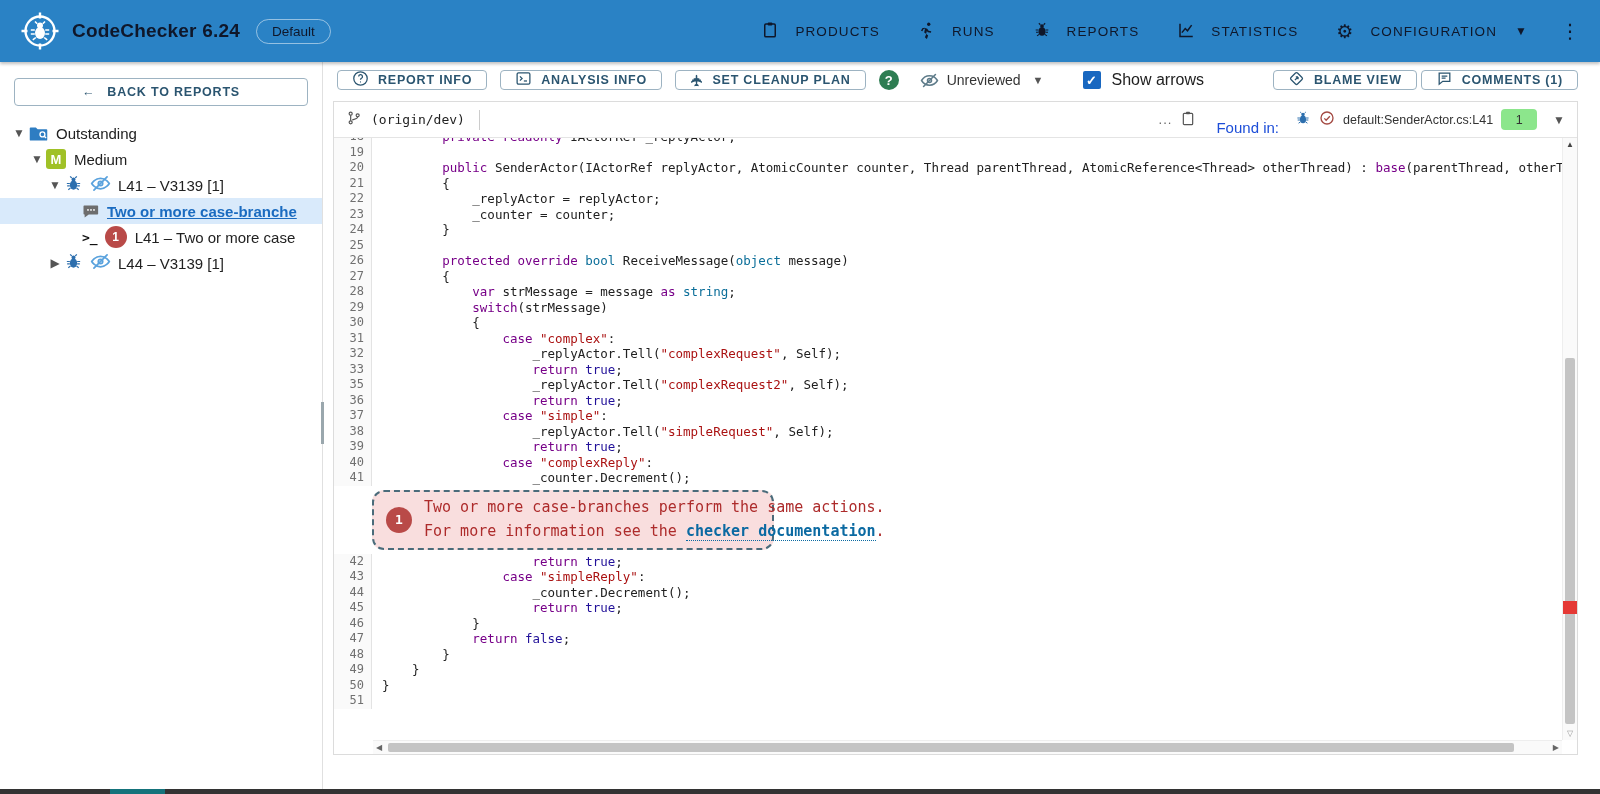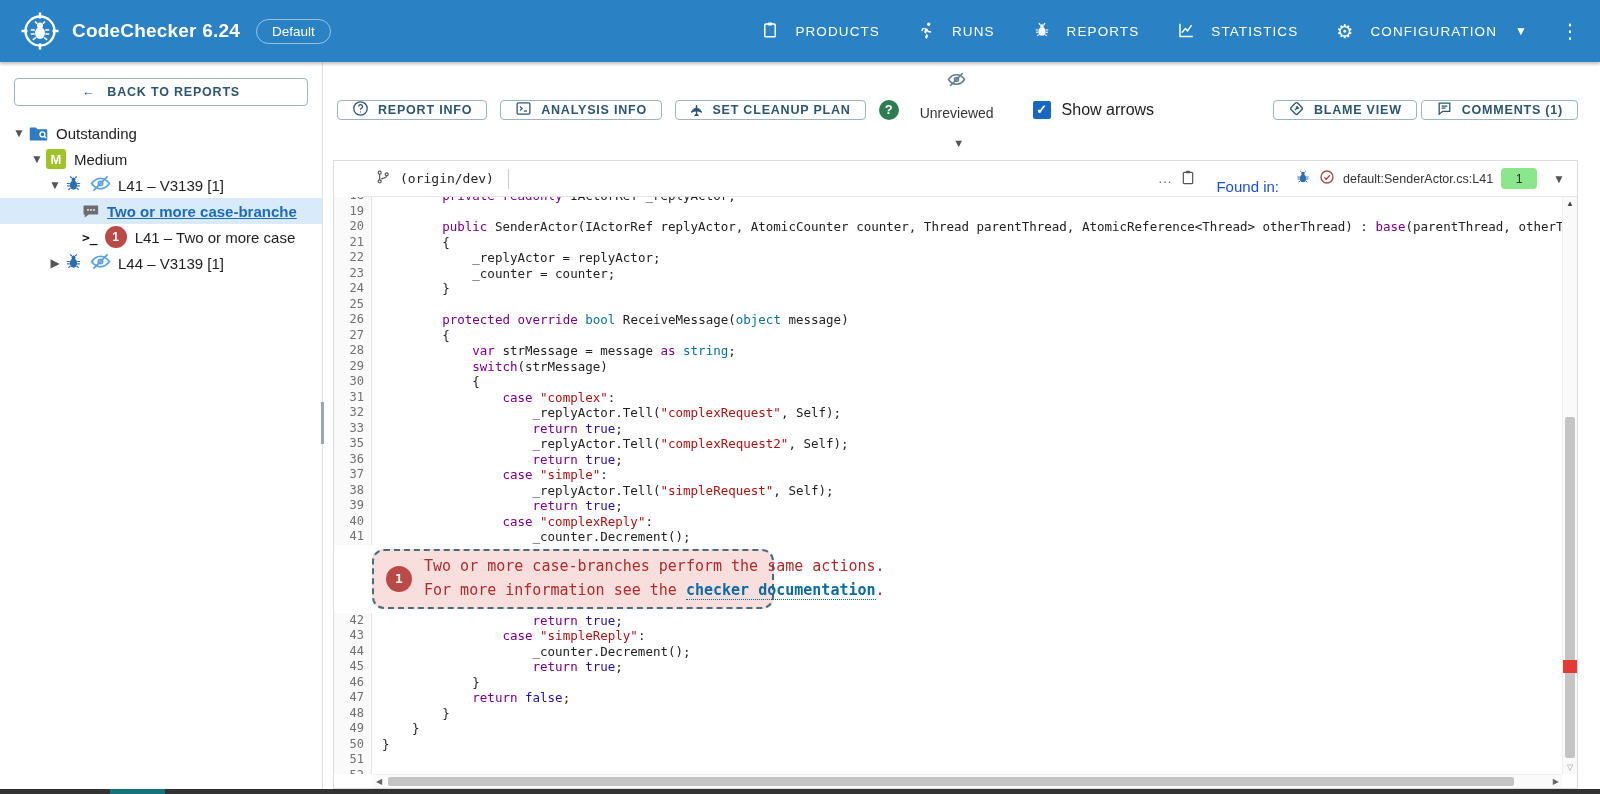--- a/index.html
+++ b/index.html
@@ -3,21 +3,21 @@
 <meta charset="utf-8">
 <style>
   * { box-sizing: border-box; }
   html,body { margin:0; padding:0; }
   body {
     width:1600px; height:794px; position:relative; overflow:hidden;
     background:#fff; font-family:"Liberation Sans", sans-serif; color:#212121;
   }
   
   .navbar { height:62px; background:var(--navbar_bg,#2a82c5); display:flex; align-items:center;
-            padding:0 20px; color:#ffffff; box-shadow:0 2px 3px rgba(0,0,0,.25); position:relative; z-index:5;}
+            padding:0 20px; color:#0f172a; box-shadow:0 2px 3px rgba(0,0,0,.25); position:relative; z-index:5;}
   .logo { display:flex; }
   .app-title { font-size:19px; font-weight:700; margin-left:12px; letter-spacing:.2px; }
   .chip { margin-left:16px; border:1px solid rgba(255,255,255,.5); border-radius:16px;
           padding:4px 15px; font-size:13.5px; cursor:pointer; }
   .nav-items { margin-left:auto; display:flex; align-items:center; gap:38px; }
   .nav-item { display:flex; align-items:center; gap:16px; font-size:13.5px; letter-spacing:1.1px;
               cursor:pointer; white-space:nowrap; }
   .nav-item .glyph { font-size:19px; line-height:1; }
   .nav-caret { font-size:12px; margin-left:2px; }
   .kebab { margin-left:32px; font-size:20px; cursor:pointer; line-height:1; }
@@ -51,30 +51,30 @@
                   font-size:12px; font-weight:700; display:flex; align-items:center; justify-content:center;
                   margin-right:8px; flex:none; }
   .term-glyph { font-family:"DejaVu Sans Mono",monospace; font-weight:700; font-size:13px; color:#111; }
   .tree-label { white-space:nowrap; overflow:hidden; }
   .tree-row.selected .tree-label { color:var(--link_blue,#1a6bc0); font-weight:700; text-decoration:underline; }
 
   
   .toolbar { display:flex; align-items:center; gap:13px; padding:8px 22px 7px 14px; }
   .help-filled { width:20px; height:20px; border-radius:50%; background:var(--help_green,#2e7d52); color:#fff;
                  font-size:13px; font-weight:700; display:flex; align-items:center; justify-content:center; cursor:pointer;}
-  .review-select { display:flex; align-items:center; gap:16px; margin-left:8px; font-size:14px; color:#333; cursor:pointer;flex-direction:column; }
+  .review-select { display:flex; align-items:center; gap:8px; margin-left:8px; font-size:14px; color:#333; cursor:pointer; }
   .review-select .icon-eyeoff-gray { color:#5f7c8a; display:flex; }
   .sel-caret { font-size:11px; color:#555; margin-left:4px; }
   .arrows { display:flex; align-items:center; gap:11px; margin-left:26px; font-size:16px; cursor:pointer; }
   .checkbox { width:18px; height:18px; background:var(--checkbox_blue,#1867c0); border-radius:2px;
               display:flex; align-items:center; justify-content:center; color:#fff; font-size:13px; font-weight:700; }
   .toolbar-right { margin-left:auto; display:flex; gap:4px; }
 
   
-  .code-panel { margin:4px 22px 0 10px; border:1px solid #dcdcdc; position:relative; height:654px; background:#fff;padding-left:29px; }
+  .code-panel { margin:4px 22px 0 10px; border:1px solid #dcdcdc; position:relative; height:654px; background:#fff; }
   .code-header { height:36px; display:flex; align-items:center; padding:0 12px; border-bottom:1px solid #e4e4e4; }
   .branch { display:flex; align-items:center; gap:9px; font-family:"DejaVu Sans Mono",monospace; font-size:13px; color:#222; }
   .branch-sep { width:1px; height:20px; background:#ccc; margin-left:14px; }
   .header-right { margin-left:auto; display:flex; align-items:center; gap:8px; }
   .ellipsis { color:#666; letter-spacing:1px; font-size:13px; cursor:pointer; }
   .found-label { font-size:15px; color:#1d4ed8; margin:16px 8px 0 12px; }
   .found-file { font-size:12.5px; color:#333; }
   .found-badge { min-width:36px; height:21px; background:var(--found_badge_green,#8ce68c); border-radius:4px;
                  display:flex; align-items:center; justify-content:center; font-size:12.5px; color:#333; padding:0 6px; }
   .header-caret { color:#555; font-size:12px; margin-left:8px; cursor:pointer; }
@@ -493,24 +493,20 @@
               <span class="line-text">    <span>}</span></span>
             </div>
             <div class="code-line">
               <span class="gutter">50</span>
               <span class="line-text"><span>}</span></span>
             </div>
             <div class="code-line">
               <span class="gutter">51</span>
               <span class="line-text"></span>
             </div>
-            <div class="code-line">
-              <span class="gutter">52</span>
-              <span class="line-text"></span>
-            </div>
           </div>
       </div>
 
       <div class="vscroll">
         <span class="up">▲</span>
         <span class="thumb"></span>
         <span class="marker"></span>
         <span class="down">▽</span>
       </div>
       <div class="hscroll">

